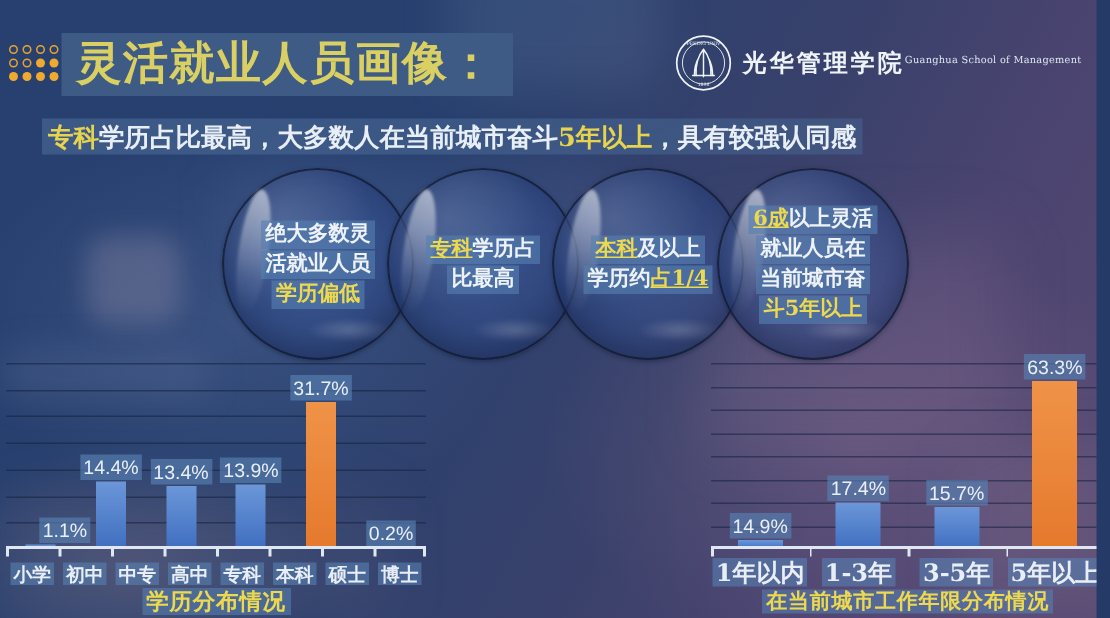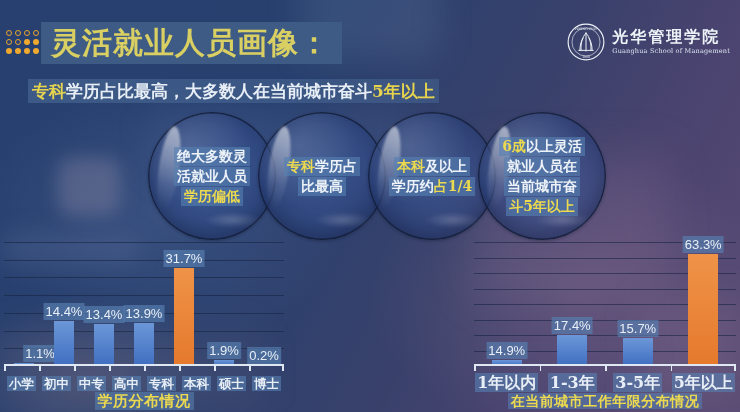--- a/index.html
+++ b/index.html
@@ -2,26 +2,27 @@
 <html><head>
 <meta charset="utf-8">
 <style>
   html,body{margin:0;padding:0;}
   body{
     width:740px;height:412px;overflow:hidden;
     font-family:"Liberation Sans","DejaVu Sans",sans-serif;
     background:#253a66;
   }
   #slide{
-    position:relative;width:740px;height:412px;overflow:hidden;
+    position:relative;width:684px;height:412px;overflow:hidden;
     background:
       radial-gradient(ellipse 300px 200px at 78% 72%, rgba(150,120,150,.30), rgba(150,120,150,0) 70%),
       radial-gradient(ellipse 260px 180px at 22% 52%, rgba(120,140,190,.22), rgba(120,140,190,0) 72%),
       radial-gradient(ellipse 180px 120px at 12% 92%, rgba(200,150,150,.18), rgba(200,150,150,0) 70%),
       linear-gradient(118deg,#27406f 0%,#28406e 36%,#39416b 62%,#4b4470 78%,#574a73 100%);
+    padding-left: 47px;
   }
   
   .bgblob{position:absolute;border-radius:14px;filter:blur(9px);pointer-events:none;}
   .blob-monitor{left:58px;top:158px;width:62px;height:58px;background:rgba(170,155,175,.30);
      box-shadow:inset 0 0 0 7px rgba(90,110,160,.30);}
   .blob-desk{left:0px;top:232px;width:140px;height:34px;background:rgba(120,140,185,.18);filter:blur(11px);}
   .blob-glow{left:150px;top:108px;width:260px;height:70px;background:rgba(110,135,190,.13);filter:blur(16px);}
   .blob-r1{left:470px;top:150px;width:200px;height:150px;background:rgba(160,125,155,.16);filter:blur(20px);}
   .blob-r2{left:640px;top:300px;width:110px;height:110px;background:rgba(180,140,160,.14);filter:blur(18px);}
   .blob-top{left:300px;top:-30px;width:140px;height:90px;background:rgba(140,160,200,.14);filter:blur(16px);}
@@ -46,21 +47,21 @@
     position:absolute;left:28px;top:79px;height:24px;display:flex;align-items:center;
     padding:0 4px;background:linear-gradient(90deg,rgba(70,100,145,.70),rgba(70,100,145,.55));
     font-size:17px;font-weight:bold;color:#e7eef6;white-space:nowrap;
     font-family:"DejaVu Serif","Liberation Serif",serif;
   }
   .subtitle .hi{color:#e6d34e;}
 
   
   .logo{position:absolute;right:10px;top:23px;display:flex;align-items:center;gap:7px;}
   .logo-seal{width:38px;height:38px;flex:0 0 38px;}
-  .logo-txt{display:flex;flex-direction:column;justify-content:center;}
+  .logo-txt{display:flex;flex-direction:row;justify-content:center;text-align:center;}
   .logo-cn{font-size:16px;font-weight:bold;color:#eef3f8;letter-spacing:2px;line-height:1.05;
      font-family:"DejaVu Serif","Liberation Serif",serif;}
   .logo-en{font-size:6.5px;color:#dde6f0;letter-spacing:.2px;margin-top:2px;
      font-family:"DejaVu Serif","Liberation Serif",serif;}
 
   
   .bubbles{position:absolute;left:148px;top:112px;width:458px;height:132px;}
   .bub{
     position:absolute;top:0;width:128px;height:128px;border-radius:50%;
     background:
@@ -80,21 +81,21 @@
     content:"";position:absolute;right:14px;bottom:12px;width:58px;height:16px;border-radius:50%;
     background:radial-gradient(ellipse at center,rgba(255,255,255,.20),rgba(255,255,255,0) 70%);
     filter:blur(1.5px);
   }
   .bub .lines{position:relative;z-index:2;display:flex;flex-direction:column;align-items:center;gap:1px;}
   .bub .ln{
     background:rgba(86,128,178,.62);padding:0px 3px;white-space:nowrap;
     font-size:14px;line-height:19px;color:#edf2f8;font-weight:bold;
     font-family:"DejaVu Serif","Liberation Serif",serif;
   }
-  .bub .ln .hi{color:#ecd94f;}
+  .bub .ln .hi{color:#ecd94f;text-decoration:underline;}
   .bub .ln.allhi{color:#ecd94f;}
   #bub0{left:0px;}  #bub1{left:110px;} #bub2{left:220px;} #bub3{left:330px;}
 
   
   .chart{position:absolute;bottom:0;}
   #chartL{left:4px;width:280px;height:170px;}
   #chartR{left:474px;width:262px;height:170px;}
 
   .plot{position:absolute;left:0;right:0;top:0;bottom:46px;}
   .grid{position:absolute;left:0;right:0;top:0;bottom:0;}
@@ -164,20 +165,21 @@
   </div>
 
   <div class="title-bar">
     <span class="t">灵活就业人员画像：</span>
   </div>
 
   <div class="subtitle">
       <span class="hi">专科</span>
       <span>学历占比最高，大多数人在当前城市奋斗</span>
       <span class="hi">5年以上</span>
+      <span>，具有较强认同感</span>
     </div>
 
   <div class="logo">
     <svg class="logo-seal" viewBox="0 0 100 100">
       <circle cx="50" cy="50" r="47" fill="none" stroke="#eef3f8" stroke-width="3"></circle>
       <circle cx="50" cy="50" r="37" fill="none" stroke="#eef3f8" stroke-width="1.6"></circle>
       <path d="M50 26 C40 38 36 52 37 72 M50 26 C60 38 64 52 63 72 M50 28 L50 74
                M42 40 C36 50 34 60 34 72 M58 40 C64 50 66 60 66 72" fill="none" stroke="#eef3f8" stroke-width="2.6" stroke-linecap="round"></path>
       <path d="M31 72 L69 72" stroke="#eef3f8" stroke-width="2.6" stroke-linecap="round"></path>
       <text x="50" y="19" font-size="8" fill="#eef3f8" text-anchor="middle" font-family="'DejaVu Serif',serif">PEKING UNIV</text>
@@ -245,24 +247,20 @@
           </div>
           <div class="bcell">
             <div class="bval" style="bottom: calc(34.75% + 1px);">13.9%</div>
             <div class="bar blue" style="height: 34.75%;"></div>
           </div>
           <div class="bcell">
             <div class="bval" style="bottom: calc(79.25% + 1px);">31.7%</div>
             <div class="bar orange" style="height: 79.25%;"></div>
           </div>
           <div class="bcell">
-            <div class="bval" style="bottom: calc(4.75% + 1px);">1.9%</div>
-            <div class="bar blue" style="height: 4.75%;"></div>
-          </div>
-          <div class="bcell">
             <div class="bval" style="bottom: calc(1.2% + 1px);">0.2%</div>
             <div class="bar blue" style="height: 1.2%;"></div>
           </div>
         </div>
       </div>
     <div class="axis"></div>
     <div class="ticks">
         <i style="left: calc(0% + 0px);"></i>
         <i style="left: calc(12.5% + 0px);"></i>
         <i style="left: calc(25% + 0px);"></i>

